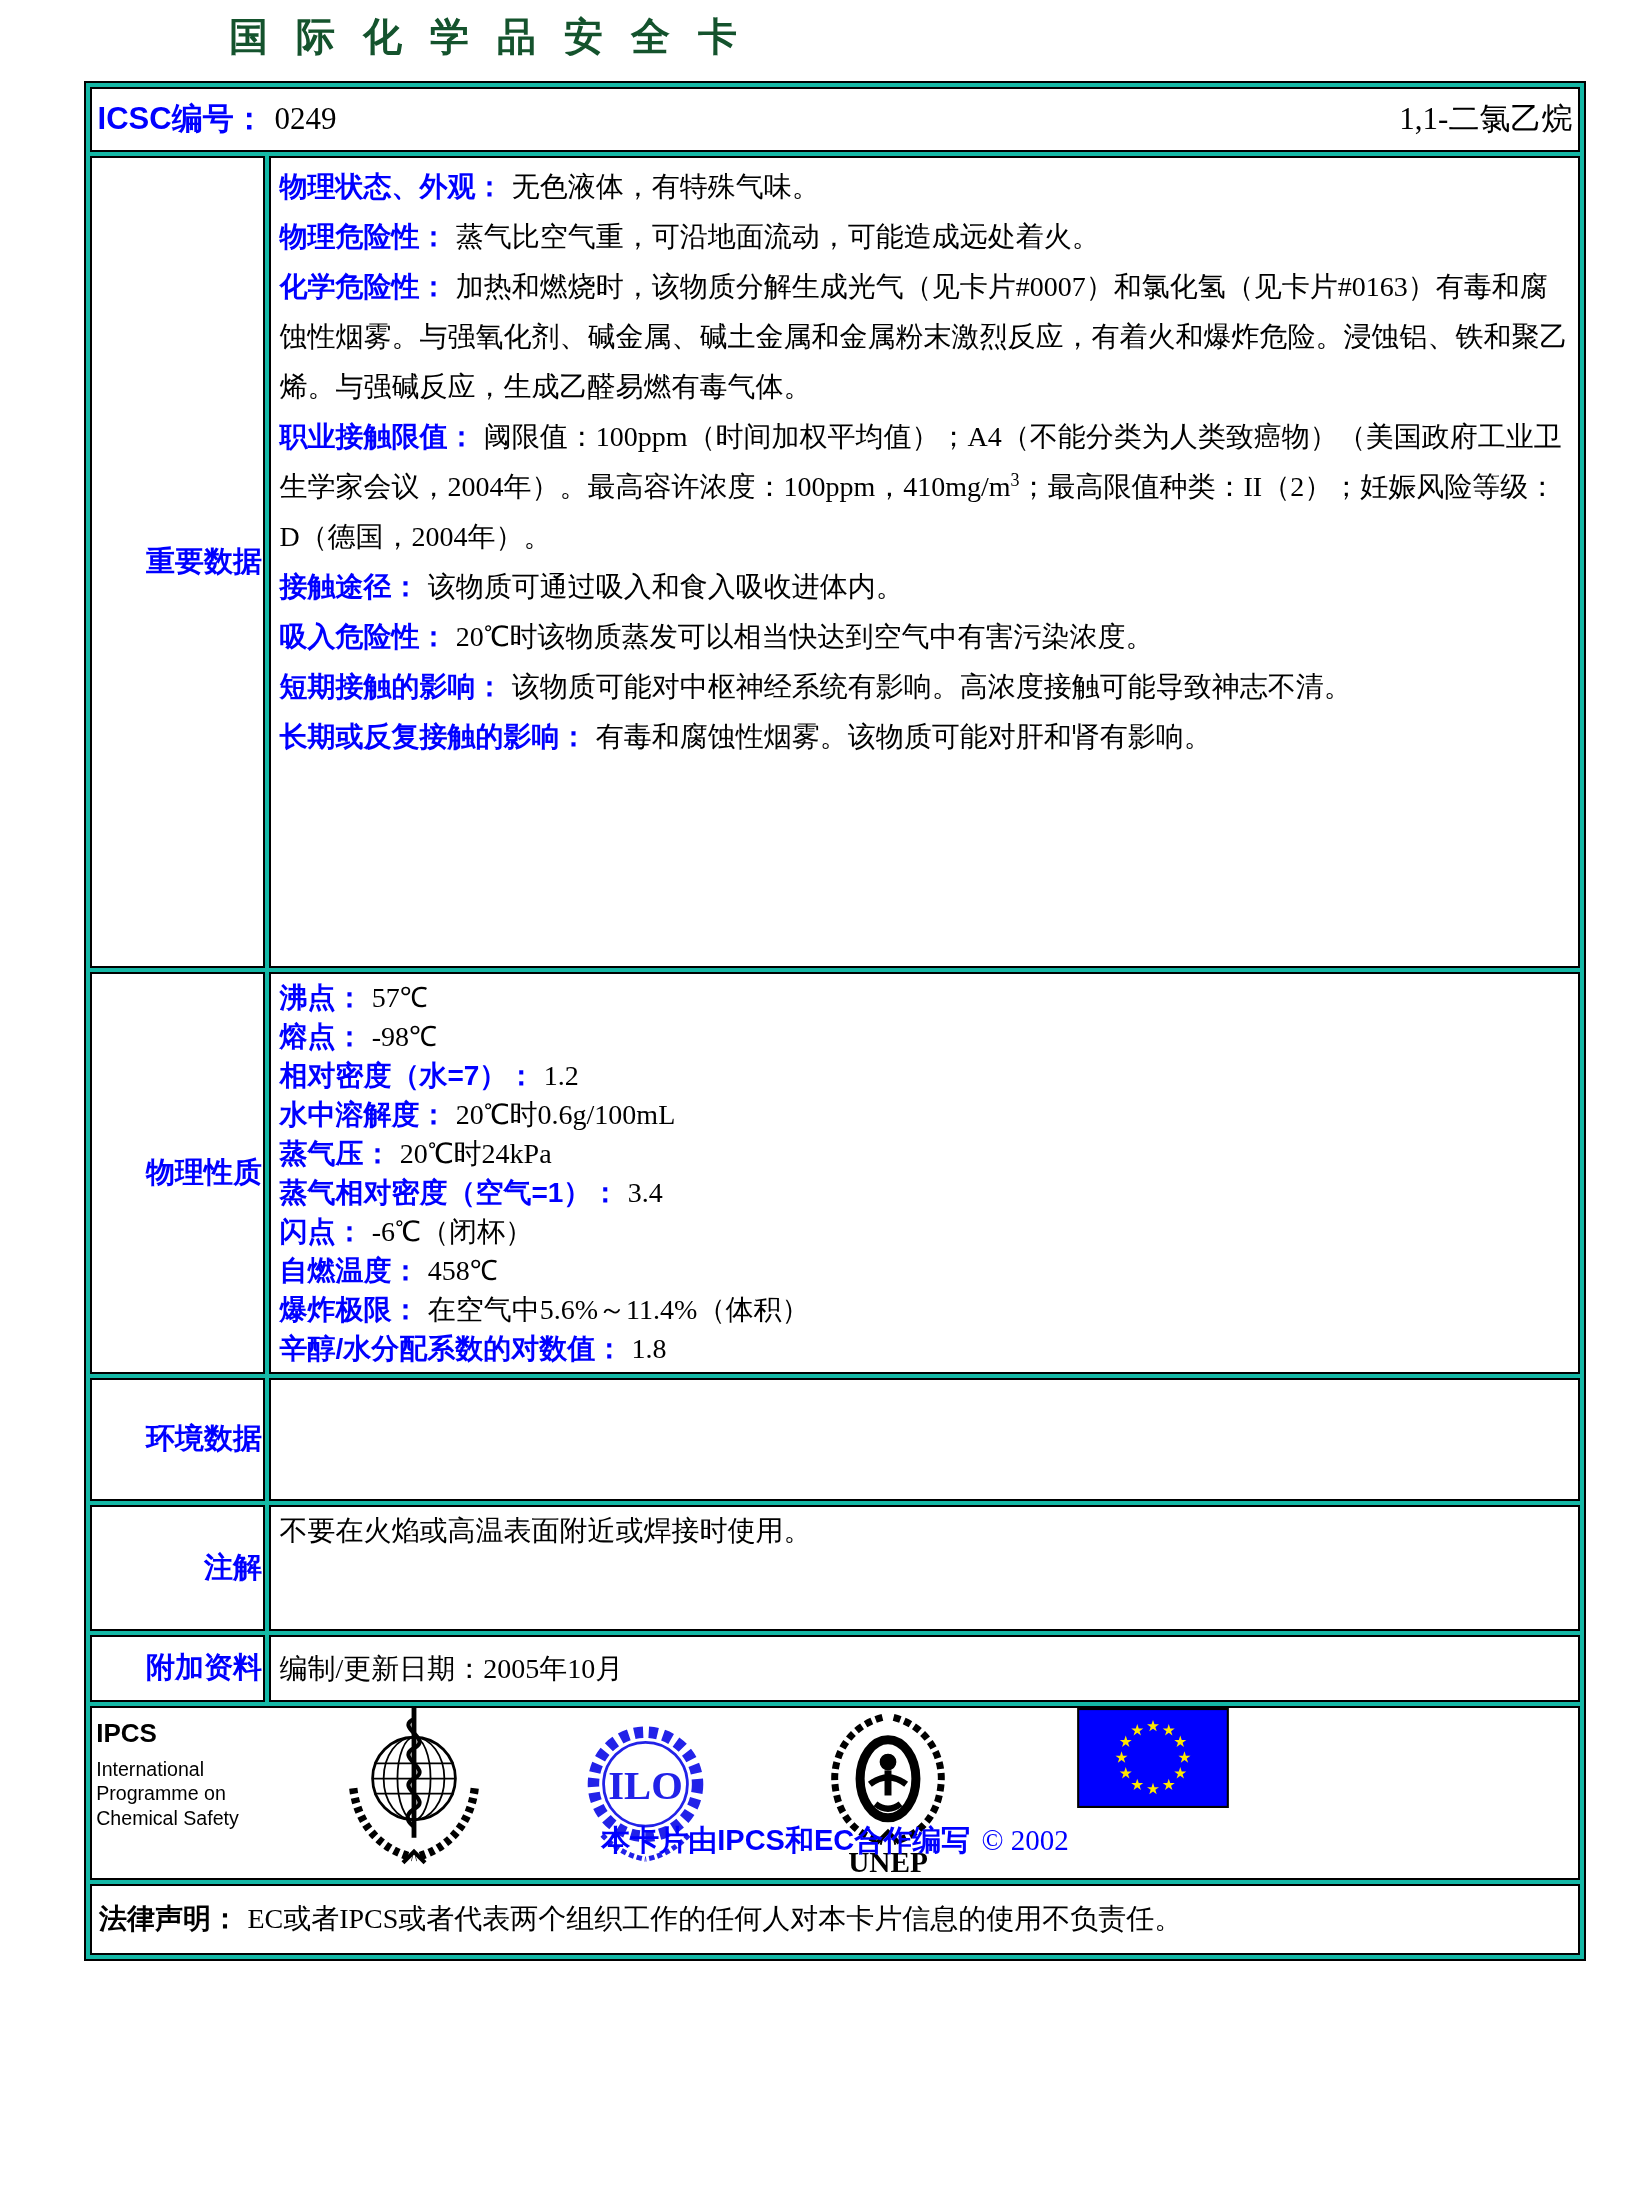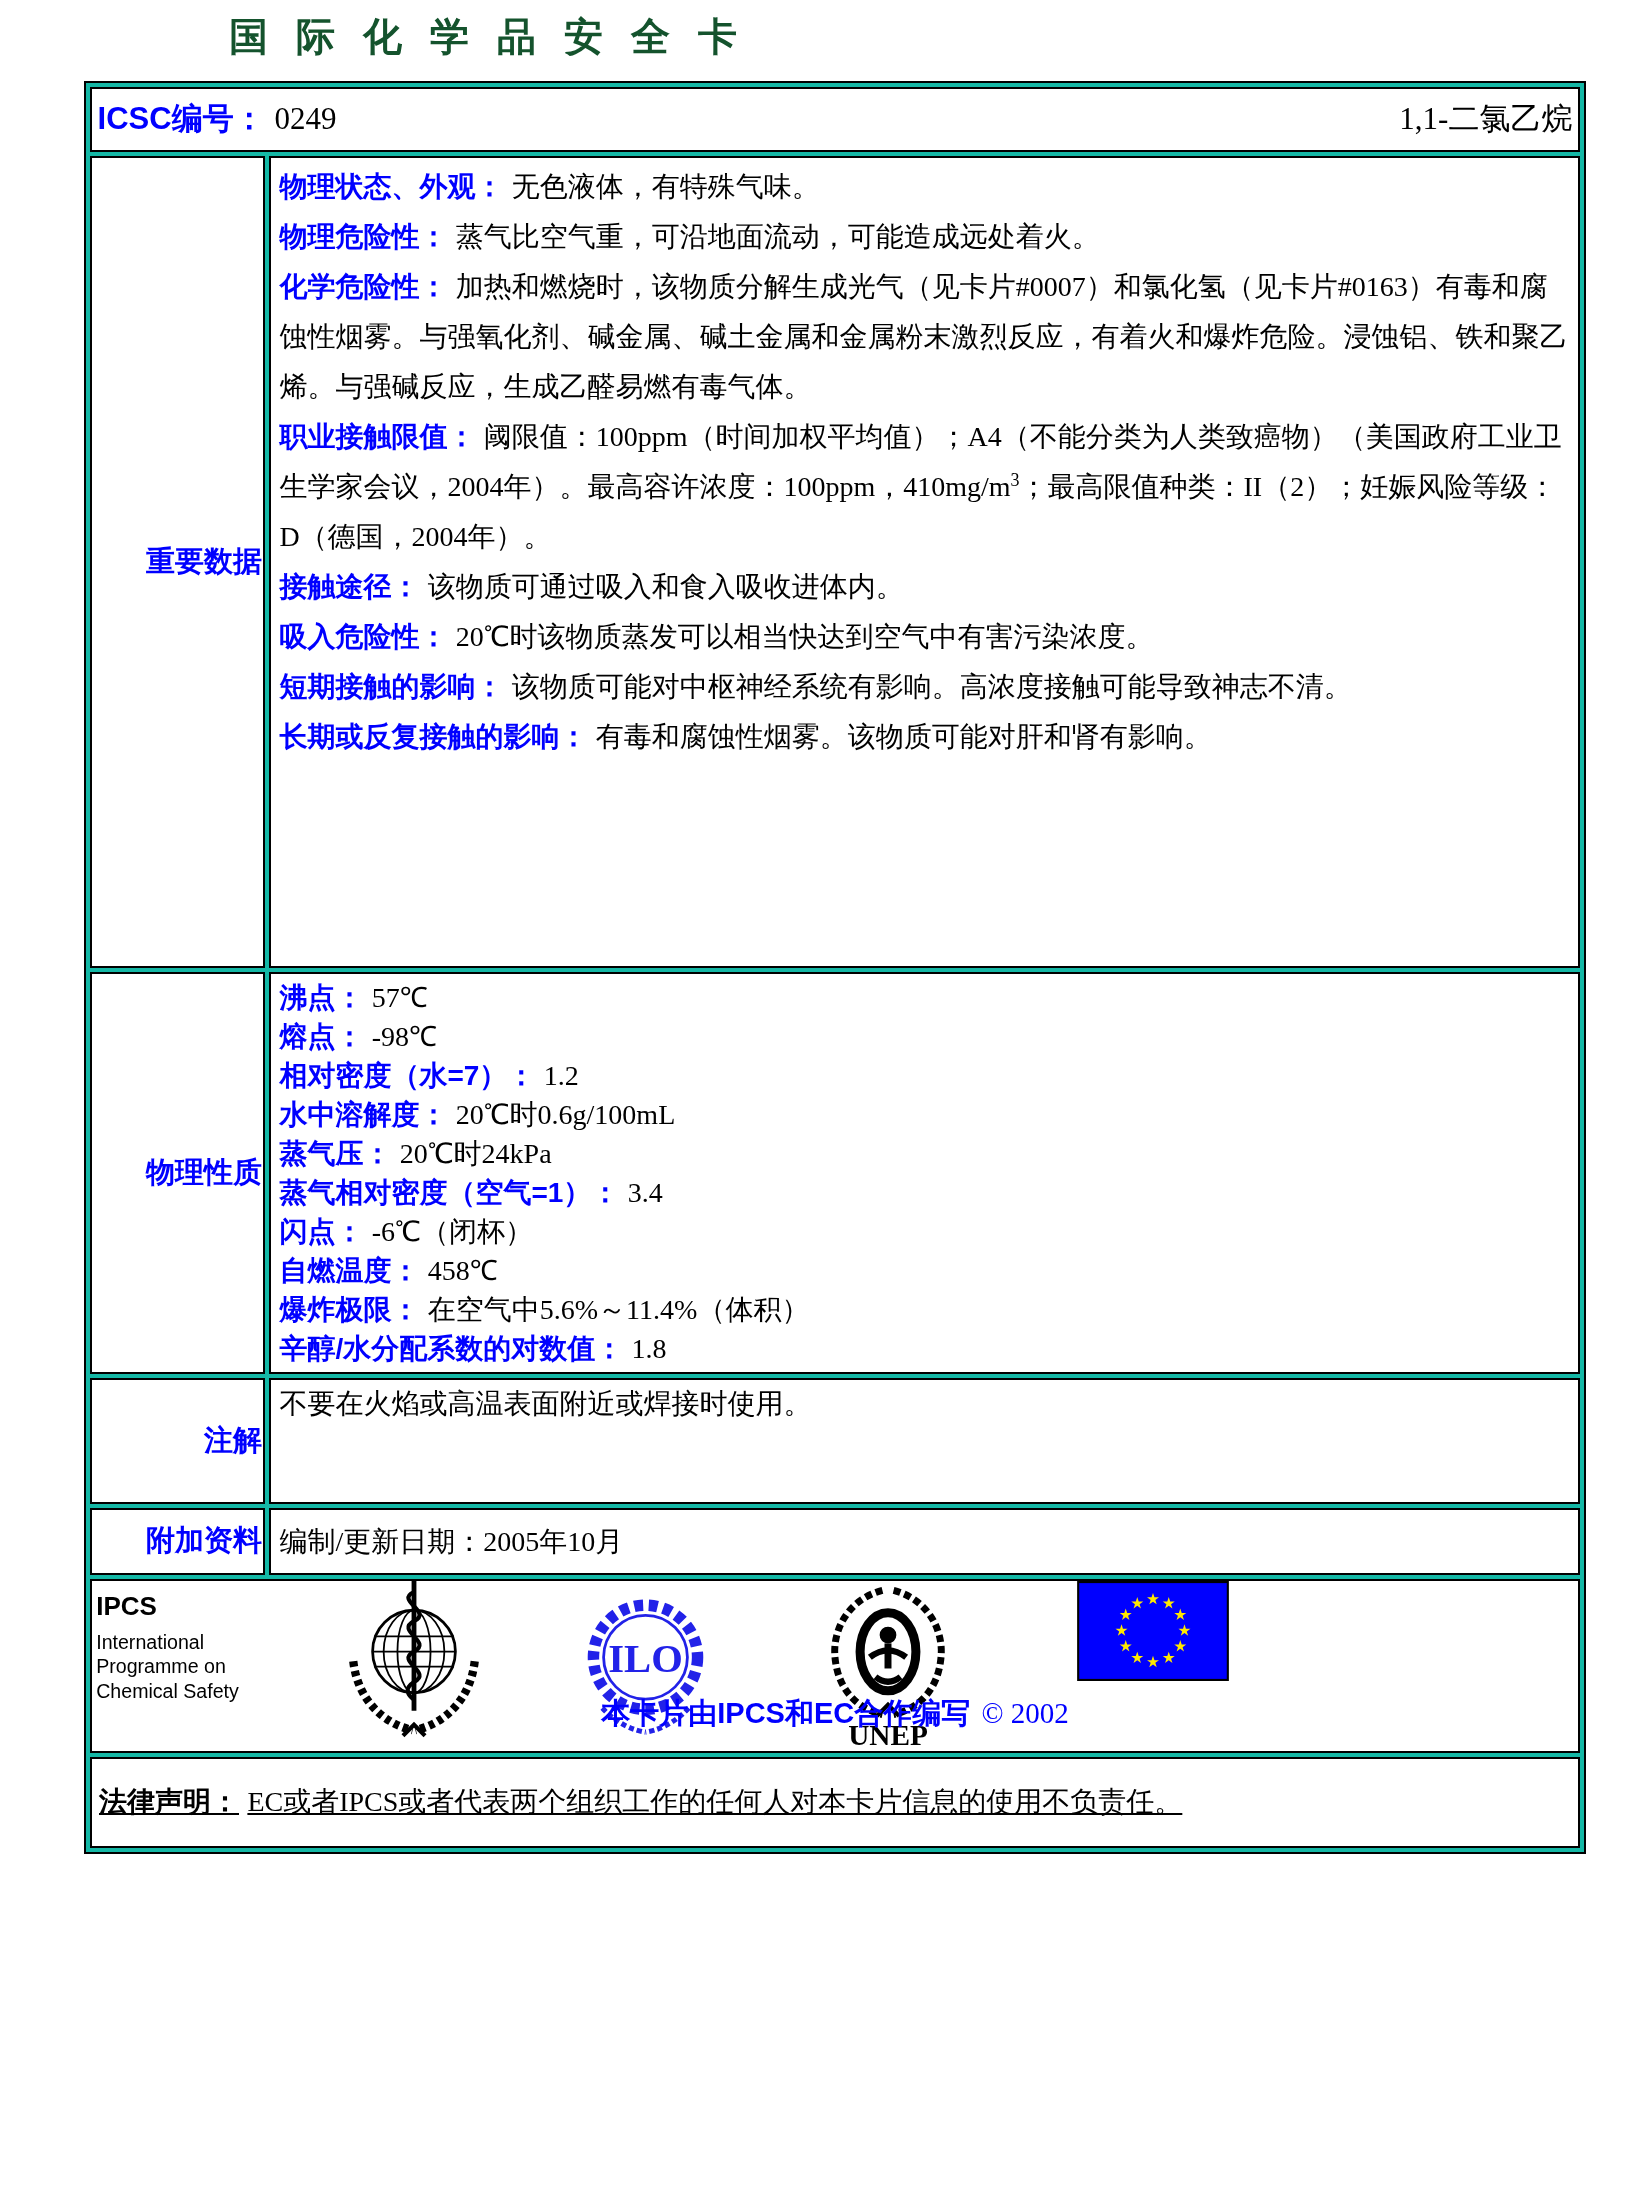--- a/index.html
+++ b/index.html
@@ -41,21 +41,21 @@
   .header-num { margin-left:9.8px; }
 
   .label-cell { text-align:right; vertical-align:middle; font-size:29px; }
 
   .content-cell { vertical-align:top; font-size:28px; padding:4.2px 9.8px 2.8px 8.4px; }
   .imp   { line-height:50px; height:801px; }
   .phys  { line-height:39px; height:391px; }
   .env-content   { height:112px; }
   .notes-content { height:115px; line-height:39px; }
   .addl-content  { height:56px; vertical-align:middle; }
-  .legal-cell { height:59px; vertical-align:middle; font-size:28px; padding:14px 7px;text-decoration:underline; }
+  .legal-cell { height:59px; vertical-align:middle; font-size:28px; padding:4px 7px; }
   .blabel-black { font-family:"Liberation Sans", sans-serif; font-weight:bold; color:#000; }
 
   sup.s3 { font-size:18px; line-height:0; vertical-align:super; }
 
   .logos-cell { height:170px; position:relative; padding:0; }
   .ipcs-block { position:absolute; left:4.2px; top:9.8px; color:#000; }
   .ipcs-acro  { font-size:26px; font-weight:bold; margin-bottom:8.4px; }
   .ipcs-line  { font-size:19.6px; line-height:24.4px; }
   .logo { position:absolute; }
   .who-logo  { left:253px; top:-2.8px; }
@@ -117,20 +117,28 @@
         <div><span class="blabel">水中溶解度：</span><span class="serif val">20℃时0.6g/100mL</span></div>
         <div><span class="blabel">蒸气压：</span><span class="serif val">20℃时24kPa</span></div>
         <div><span class="blabel">蒸气相对密度（空气=1）：</span><span class="serif val">3.4</span></div>
         <div><span class="blabel">闪点：</span><span class="serif val">-6℃（闭杯）</span></div>
         <div><span class="blabel">自燃温度：</span><span class="serif val">458℃</span></div>
         <div><span class="blabel">爆炸极限：</span><span class="serif val">在空气中5.6%～11.4%（体积）</span></div>
         <div><span class="blabel">辛醇/水分配系数的对数值：</span><span class="serif val">1.8</span></div>
       </td>
     </tr>
 
+    <tr>
+      <td class="cell label-cell">
+        <span class="blabel">环境数据</span>
+      </td>
+      <td class="cell content-cell env-content">
+        <span class="serif"></span>
+      </td>
+    </tr>
 
     <tr>
       <td class="cell label-cell">
         <span class="blabel">注解</span>
       </td>
       <td class="cell content-cell notes-content">
         <span class="serif">不要在火焰或高温表面附近或焊接时使用。</span>
       </td>
     </tr>
 

